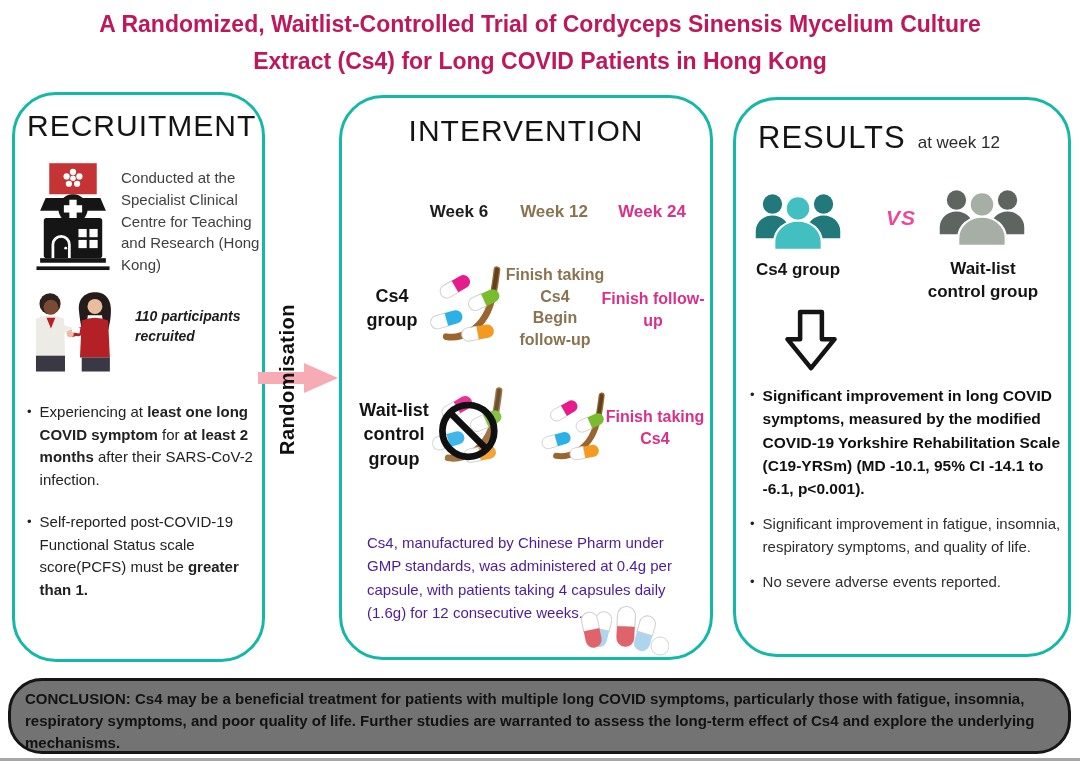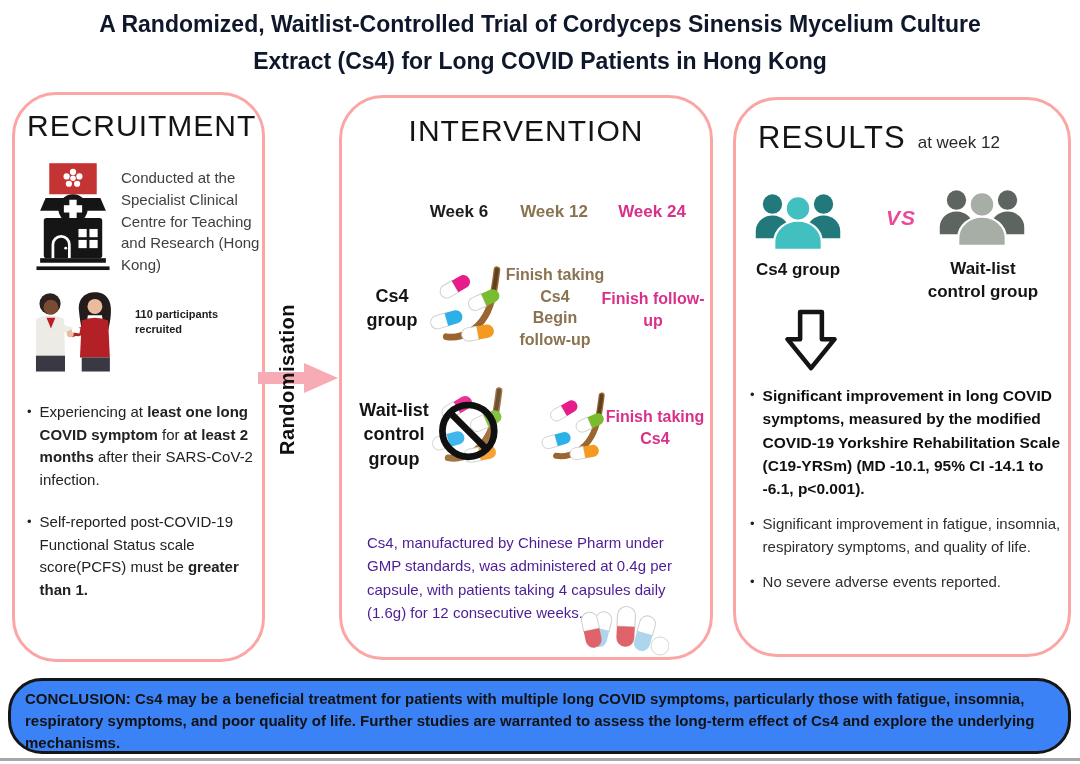--- a/index.html
+++ b/index.html
@@ -1,39 +1,39 @@
 <!DOCTYPE html>
 <html><head>
 <meta charset="utf-8">
 <style>
   html,body{margin:0;padding:0;background:#ffffff;}
   body{font-family:"Liberation Sans","DejaVu Sans",sans-serif;color:#222;}
   .page{position:relative;width:1080px;height:764px;background:#fff;overflow:hidden;}
 
   
   .main-title{position:absolute;top:6px;left:0;width:1080px;text-align:center;
-    font-size:23px;font-weight:700;color:#0f172a;line-height:1.6;}
-
-  
-  .panel{position:absolute;border:3px solid #fca5a5;border-radius:44px;background:#fff;box-sizing:border-box;}
+    font-size:23px;font-weight:700;color:#be185d;line-height:1.6;}
+
+  
+  .panel{position:absolute;border:3px solid #14b8a6;border-radius:44px;background:#fff;box-sizing:border-box;}
   .panel-recruitment{left:12px;top:92px;width:253px;height:570px;}
   .panel-intervention{left:339px;top:95px;width:374px;height:565px;}
   .panel-results{left:733px;top:97px;width:338px;height:560px;}
   .panel-conclusion{position:absolute;left:8px;top:678px;width:1063px;height:76px;
-    border:3px solid #161616;border-radius:34px;background:#3b82f6;box-sizing:border-box;
+    border:3px solid #161616;border-radius:34px;background:#737373;box-sizing:border-box;
     padding:7px 16px 4px 14px;}
 
   .panel h2{margin:0;font-weight:400;color:#141414;}
 
   
   .rec-heading{position:absolute;top:14px;left:12px;font-size:30px;letter-spacing:1px;}
   .rec-hospital{position:absolute;left:16px;top:64px;}
   .rec-location{position:absolute;left:106px;top:72px;width:140px;font-size:15px;line-height:1.45;color:#3f3f3f;}
   .rec-people{position:absolute;left:6px;top:192px;}
-  .rec-participants{position:absolute;left:120px;top:212px;width:110px;font-size:11px;font-weight:700;line-height:1.4;color:#1c1c1c;}
+  .rec-participants{position:absolute;left:120px;top:212px;width:110px;font-size:14px;font-weight:700;line-height:1.4;color:#1c1c1c;font-style:italic;}
   .rec-bullets{position:absolute;left:12px;top:306px;width:234px;}
   .bullet{display:flex;gap:8px;font-size:15px;line-height:1.5;color:#222;margin-bottom:20px;}
   .bullet .dot{flex:0 0 auto;font-size:13px;line-height:1.7;}
   .b{font-weight:700;}
 
   
   .rand-arrow{position:absolute;left:258px;top:360px;z-index:1;}
   .rand-label{position:absolute;left:276px;top:280px;height:200px;width:44px;z-index:2;
     writing-mode:vertical-rl;transform:rotate(180deg);
     font-size:20px;font-weight:700;color:#101010;letter-spacing:0.5px;text-align:center;}

